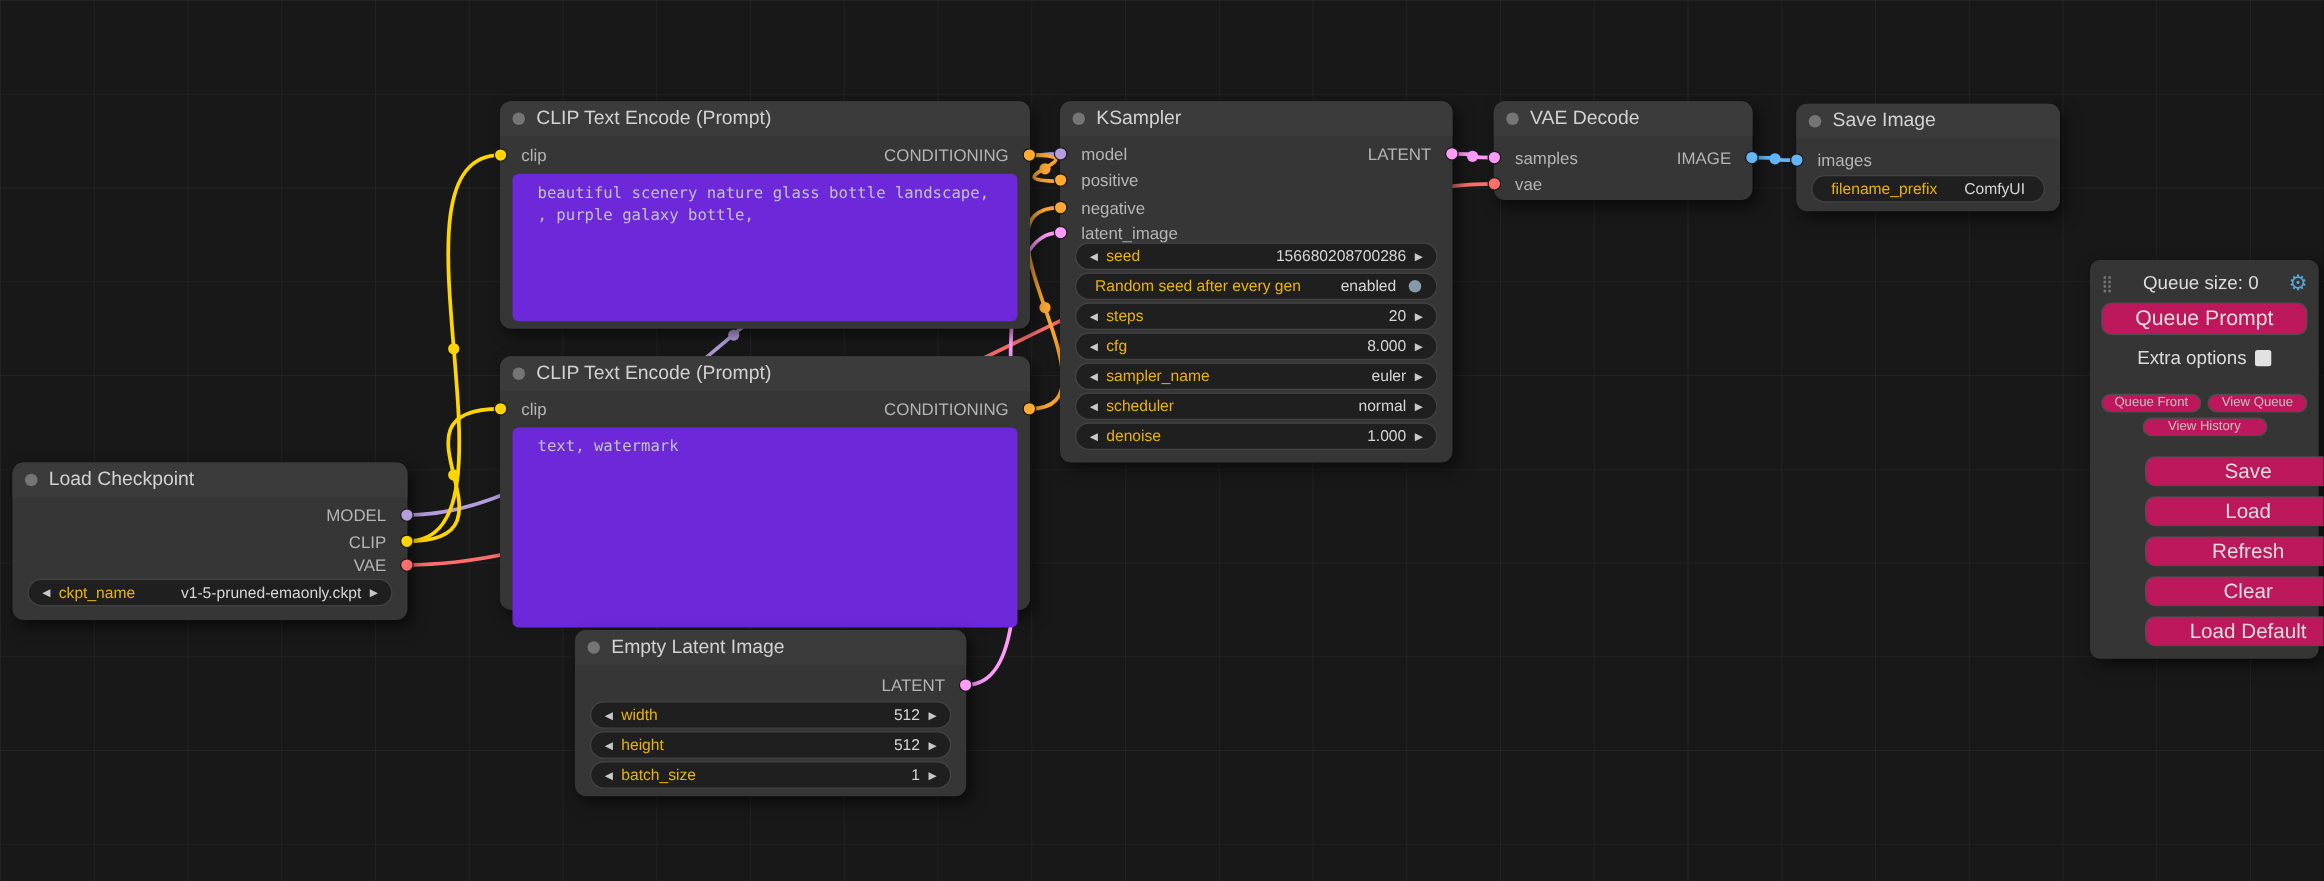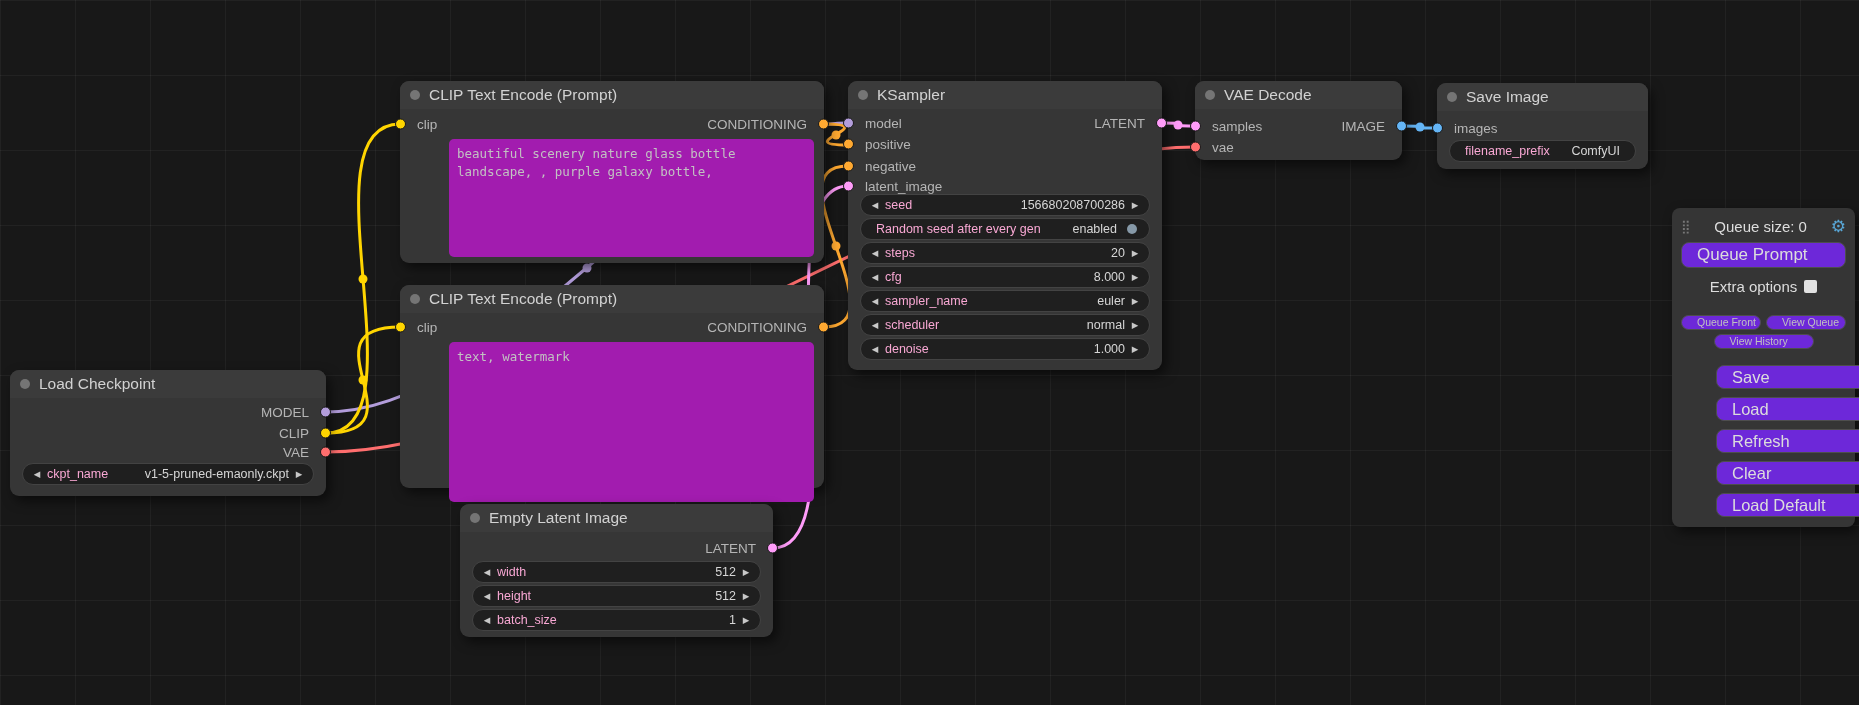--- a/index.html
+++ b/index.html
@@ -27,38 +27,38 @@
   .slot.in{padding-left:17px;}
   .slot.out{justify-content:flex-end;padding-right:17px;}
   .sdot{position:absolute;top:50%;width:11px;height:11px;border-radius:50%;transform:translateY(-50%);
         border:1px solid #191919;box-sizing:border-box;}
   .slot.in  .sdot{left:-5px;}
   .slot.out .sdot{right:-5px;}
 
   .widget{position:absolute;left:12px;right:12px;height:22px;background:#1f1f1f;border:1px solid #434343;
           border-radius:11px;display:flex;align-items:center;box-sizing:border-box;font-size:12.5px;padding:0 7px;}
   .warrow{flex:none;font-size:8.5px;color:#c8c8c8;width:14px;text-align:center;line-height:1;}
-  .wname{color:#f9a8d4;margin-left:3px;white-space:nowrap;}
+  .wname{color:#eab308;margin-left:3px;white-space:nowrap;}
   .wvalue{margin-left:auto;color:#d6d6d6;margin-right:3px;white-space:nowrap;}
   .widget.noarrows{padding:0 12px;}
   .togdot{flex:none;width:10px;height:10px;border-radius:50%;margin-left:7px;}
 
-  .ntext{position:absolute;left:10px;right:10px;background:#a21caf;border-radius:5px;padding:6px 8px;
+  .ntext{position:absolute;left:10px;right:10px;background:#6d28d9;border-radius:5px;padding:6px 20px;
          box-sizing:border-box;font-family:"DejaVu Sans Mono",monospace;font-size:12.5px;line-height:1.4;
-         color:#c2c2c2;white-space:pre-wrap;overflow:hidden;margin-left:39px;}
+         color:#c2c2c2;white-space:pre-wrap;overflow:hidden;}
 
   
   #menu{position:absolute;left:1672px;top:208px;width:183px;background:#353535;border-radius:8px;
         box-shadow:4px 5px 12px rgba(0,0,0,.55);padding:8px 9px 10px;box-sizing:border-box;}
   .mhead{display:flex;align-items:center;height:20px;}
   .mdrag{color:#777;font-size:13px;line-height:1;}
   .mtitle{flex:1;text-align:center;color:#ddd;font-size:15px;}
   .mgear{font-size:17px;line-height:1;}
-  .btn{display:block;width:100%;background:#6d28d9;border:1px solid #4e4e4e;border-radius:8px;color:#dcdcdc;
-       text-align:left;box-sizing:border-box;cursor:pointer;padding-left:15px;}
+  .btn{display:block;width:100%;background:#be185d;border:1px solid #4e4e4e;border-radius:8px;color:#dcdcdc;
+       text-align:center;box-sizing:border-box;cursor:pointer;}
   .btn.big{height:26px;line-height:24px;font-size:17px;margin-top:6px;}
   .btn.std{height:24px;line-height:22px;font-size:16.5px;margin-top:8px;margin-left:35px;}
   .btn.std.first{margin-top:16px;}
   .extra{display:flex;align-items:center;justify-content:center;gap:7px;margin-top:9px;height:18px;
          color:#ddd;font-size:15px;}
   .checkbox{width:13px;height:13px;background:#e2e2e2;border-radius:2px;}
   .srow{display:flex;gap:5px;margin-top:20px;}
   .btn.small{flex:1;height:15px;line-height:13px;font-size:10.5px;border-radius:8px;color:#c0c0c0;margin-top:0;}
   .btn.vh{width:100px;margin:4px auto 0;}
 </style>

